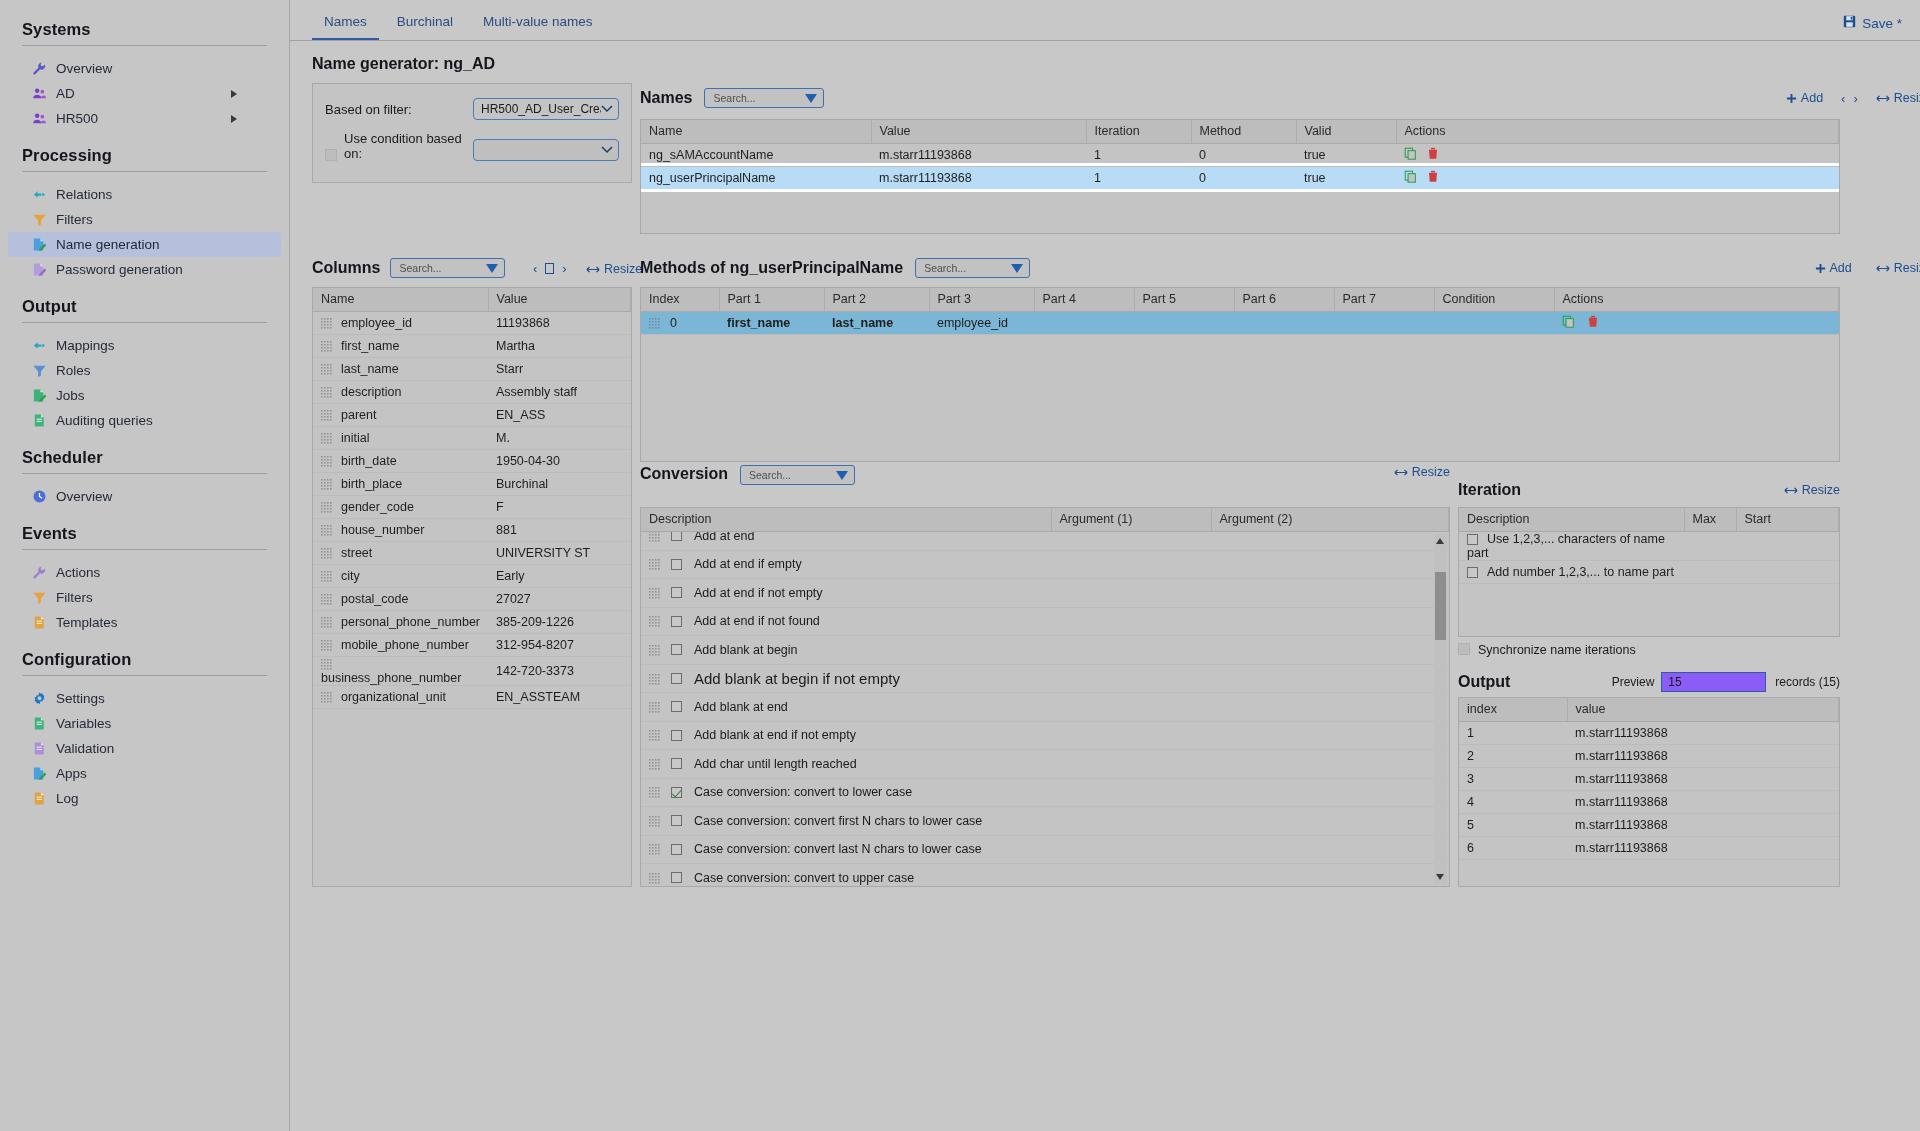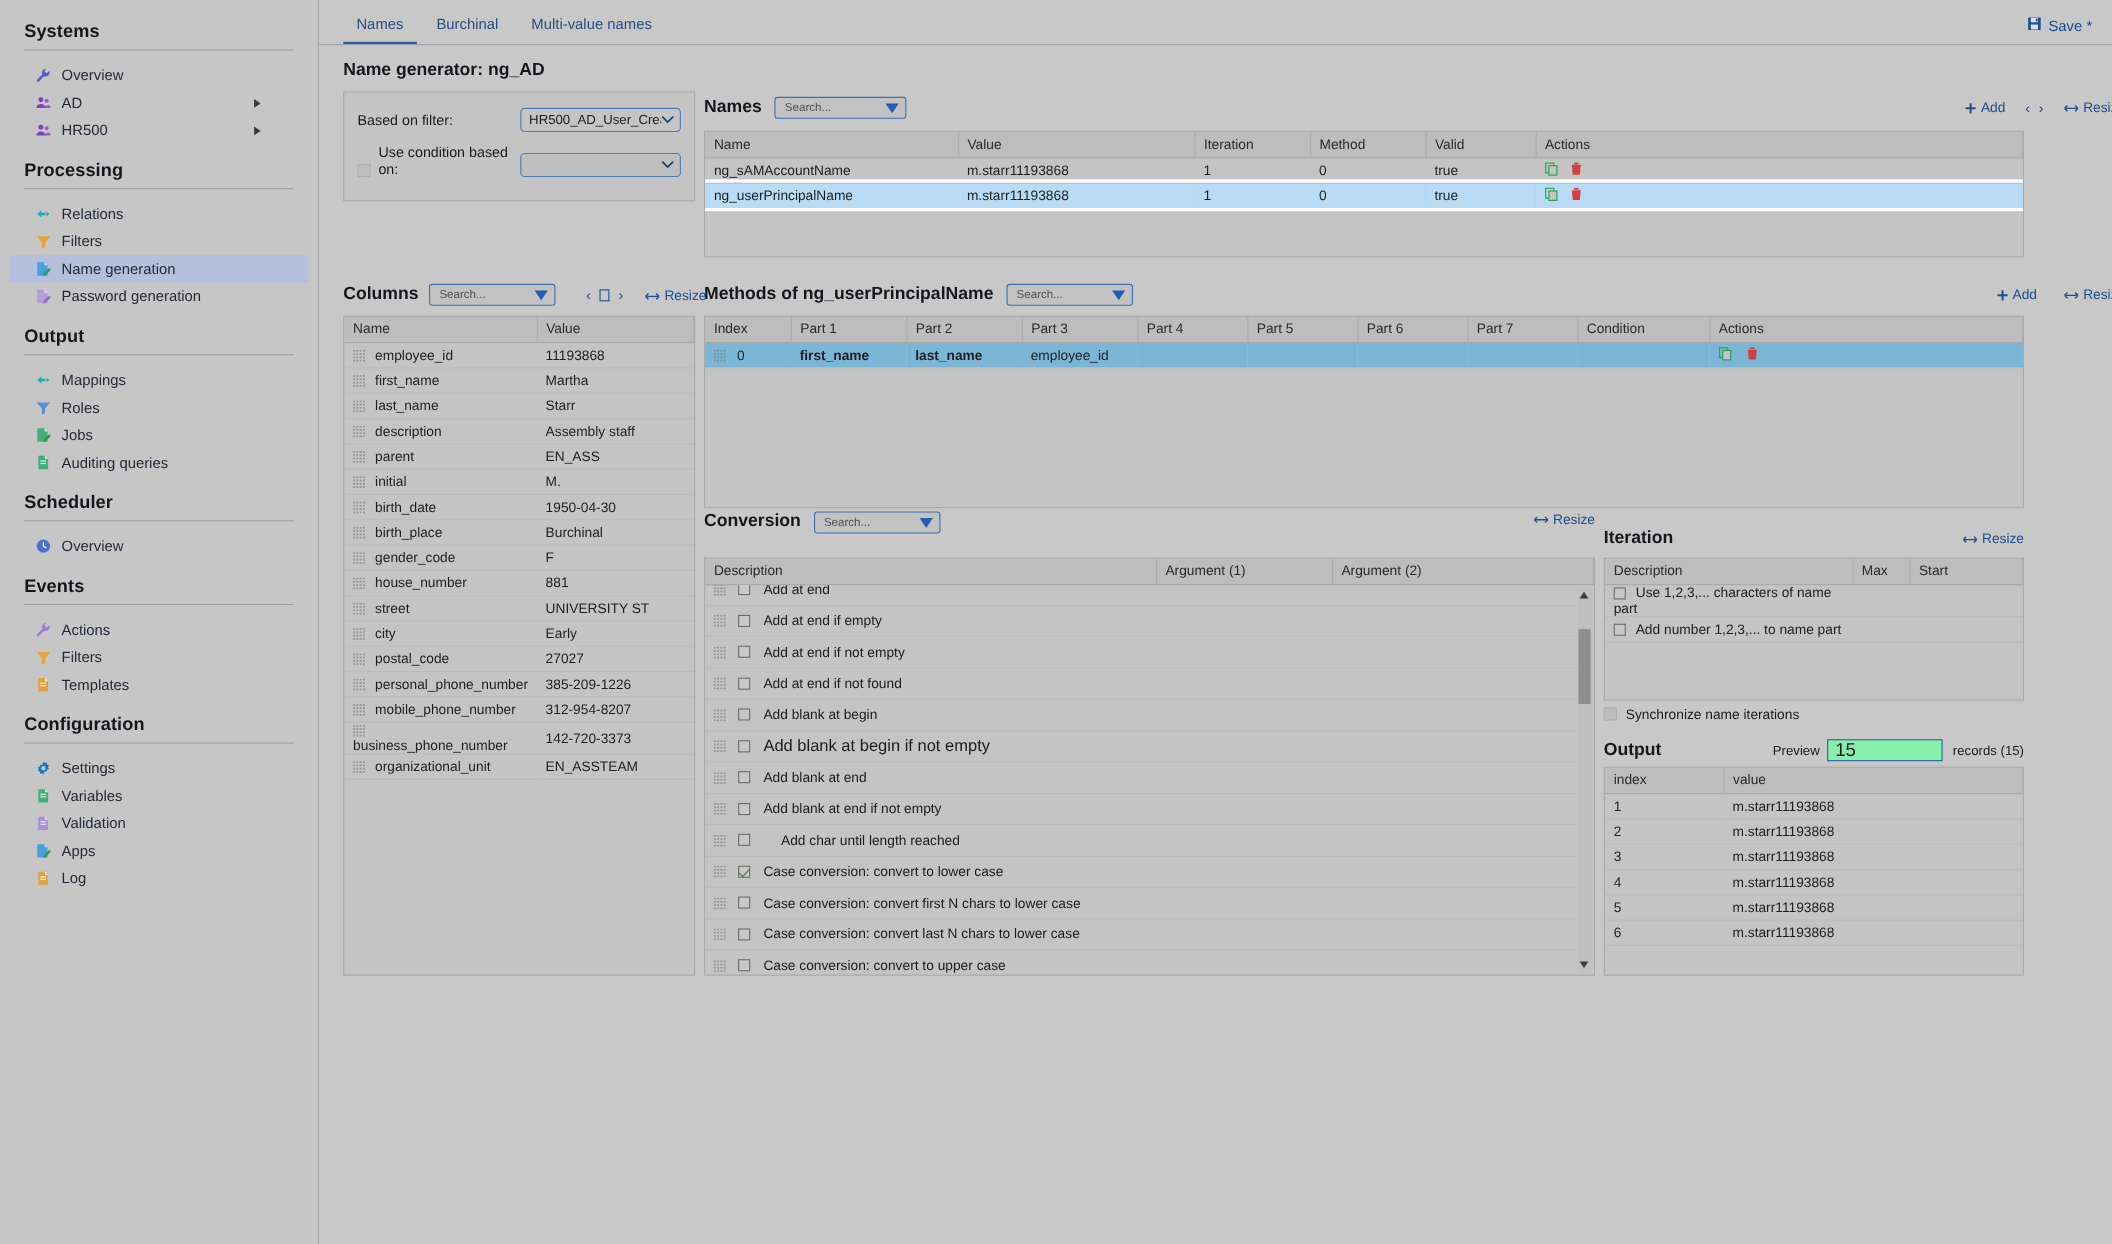--- a/index.html
+++ b/index.html
@@ -1151,21 +1151,21 @@
                     <rect x="0" y="6" width="1.6" height="1.6" fill="#6a6a6a"></rect>
                     <rect x="3" y="6" width="1.6" height="1.6" fill="#6a6a6a"></rect>
                     <rect x="6" y="6" width="1.6" height="1.6" fill="#6a6a6a"></rect>
                     <rect x="9" y="6" width="1.6" height="1.6" fill="#6a6a6a"></rect>
                     <rect x="0" y="9" width="1.6" height="1.6" fill="#6a6a6a"></rect>
                     <rect x="3" y="9" width="1.6" height="1.6" fill="#6a6a6a"></rect>
                     <rect x="6" y="9" width="1.6" height="1.6" fill="#6a6a6a"></rect>
                     <rect x="9" y="9" width="1.6" height="1.6" fill="#6a6a6a"></rect>
                   </svg></span>
                 <span class="chk" style="margin-right:12px;"></span>
-                <span style="width:370px;margin-left:16px;">Add char until length reached</span>
+                <span style="width:370px;">Add char until length reached</span>
                 <span style="width:158px;"></span>
                 <span style="flex:1;"></span>
               </div>
               <div style="display: flex; align-items: center; height: 28.5px; border-bottom: 1px solid rgb(188, 188, 188); font-size: 12.5px; padding-left: 8px;">
                 <span style="width:22px;"><svg class="grip" width="11" height="11" viewBox="0 0 11 11">
                     <rect x="0" y="0" width="1.6" height="1.6" fill="#6a6a6a"></rect>
                     <rect x="3" y="0" width="1.6" height="1.6" fill="#6a6a6a"></rect>
                     <rect x="6" y="0" width="1.6" height="1.6" fill="#6a6a6a"></rect>
                     <rect x="9" y="0" width="1.6" height="1.6" fill="#6a6a6a"></rect>
                     <rect x="0" y="3" width="1.6" height="1.6" fill="#6a6a6a"></rect>
@@ -1304,21 +1304,21 @@
 
       <div class="cw" style="left:1168px; top:602px; display:flex; gap:8px;">
         <span class="chk-flat"></span>
         <span style="font-size:12.5px;">Synchronize name iterations</span>
       </div>
 
       <div class="cw" style="left:1168px; top:628px; width:382px; height:26px; display:flex; align-items:center;">
         <div class="panel-title">Output</div>
         <div style="flex:1;"></div>
         <span style="font-size:12px; margin-right:7px;">Preview</span>
-        <div style="width:105px; height:20px; border:1.4px solid #2b5f9e; background:#86efac; display:flex; align-items:center; padding:0 6px; font-size:17px;">
+        <div style="width:105px; height:20px; border:1.4px solid #2b5f9e; background:#8b5cf6; display:flex; align-items:center; padding:0 6px; font-size:12px;">
           <span>15</span>
         </div>
         <span style="font-size:12px; margin-left:9px;">records (15)</span>
       </div>
 
       <div class="cw box" style="left:1168px; top:656px; width:382px; height:190px; overflow:hidden;">
         <table class="tbl" style="table-layout:fixed;">
           <thead>
               <tr id="res-head">
                 <th style="width: 108px;">index</th>

